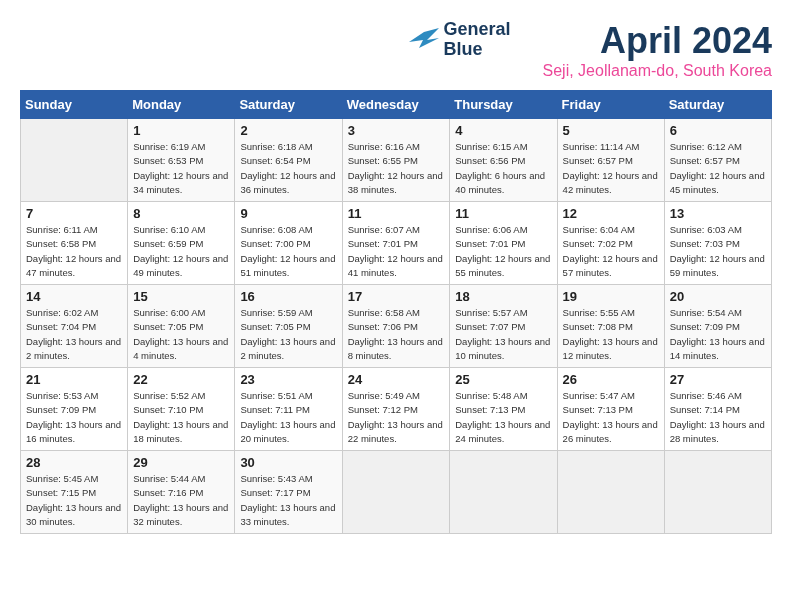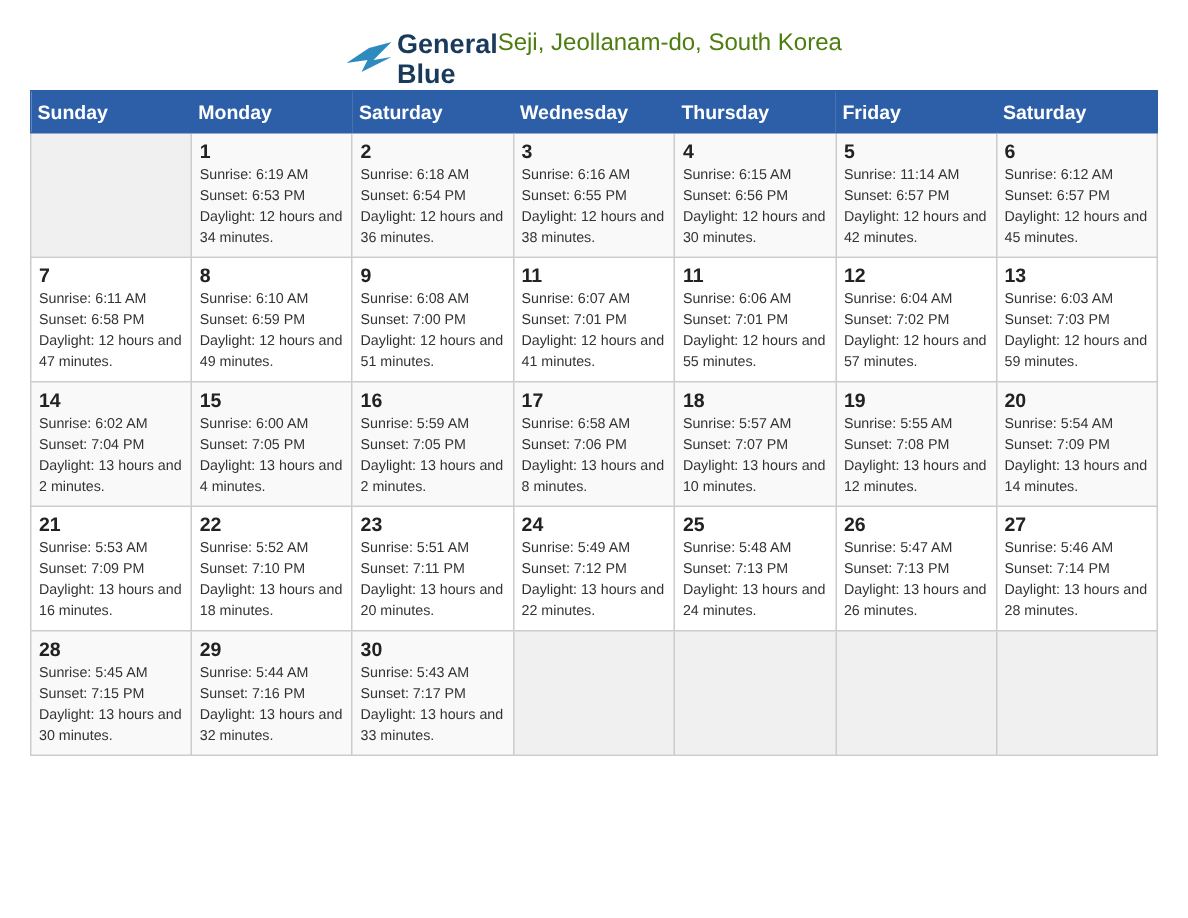--- a/index.html
+++ b/index.html
@@ -5,22 +5,24 @@
     * { box-sizing: border-box; margin: 0; padding: 0; }
     body {
       font-family: Arial, sans-serif;
       background: #fff;
       width: 792px;
       min-height: 612px;
       padding: 20px;
     }
     .header-area {
       display: flex;
-      justify-content: center;
+      justify-content: flex-end;
       align-items: flex-start;
+      margin-bottom: 10px;
+      gap: 32px;
     }
     .logo {
       display: flex;
       align-items: center;
       gap: 4px;
     }
     .logo-text {
       font-size: 18px;
       font-weight: bold;
       color: #1a3a5c;
@@ -33,21 +35,21 @@
     .title-area {
       text-align: right;
     }
     .month-title {
       font-size: 36px;
       font-weight: bold;
       color: #1a3a5c;
     }
     .location-title {
       font-size: 16px;
-      color: #4d7c0f;
+      color: #ec4899;
     }
     table {
       width: 100%;
       border-collapse: collapse;
       font-size: 10px;
       padding-left: 36px;
     }
     thead tr th {
       background-color: #2c5fa8;
       color: #fff;
@@ -93,20 +95,21 @@
   <div class="logo">
     <svg class="logo-bird" viewBox="0 0 30 24">
       <polygon points="15,4 30,0 18,12 30,10 10,20 14,12 0,14" fill="#2e8bc0"></polygon>
     </svg>
     <div class="logo-text">
       <div>General</div>
       <div>Blue</div>
     </div>
   </div>
   <div class="title-area">
+    <div class="month-title">April 2024</div>
     <div class="location-title">Seji, Jeollanam-do, South Korea</div>
   </div>
 </div>
 
 <table>
   <thead>
     <tr id="weekday-header">
         <th>Sunday</th>
         <th>Monday</th>
         <th>Saturday</th>
@@ -141,21 +144,21 @@
           <span>Sunrise: 6:16 AM</span><br>
           <span>Sunset: 6:55 PM</span><br>
           <span>Daylight: 12 hours and 38 minutes.</span>
         </div>
       </td>
         <td>
         <span class="day-num">4</span>
         <div class="day-info">
           <span>Sunrise: 6:15 AM</span><br>
           <span>Sunset: 6:56 PM</span><br>
-          <span>Daylight: 12 hours and 30 minutes.</span>
+          <span>Daylight: 6 hours and 40 minutes.</span>
         </div>
       </td>
         <td>
         <span class="day-num">5</span>
         <div class="day-info">
           <span>Sunrise: 11:14 AM</span><br>
           <span>Sunset: 6:57 PM</span><br>
           <span>Daylight: 12 hours and 42 minutes.</span>
         </div>
       </td>

